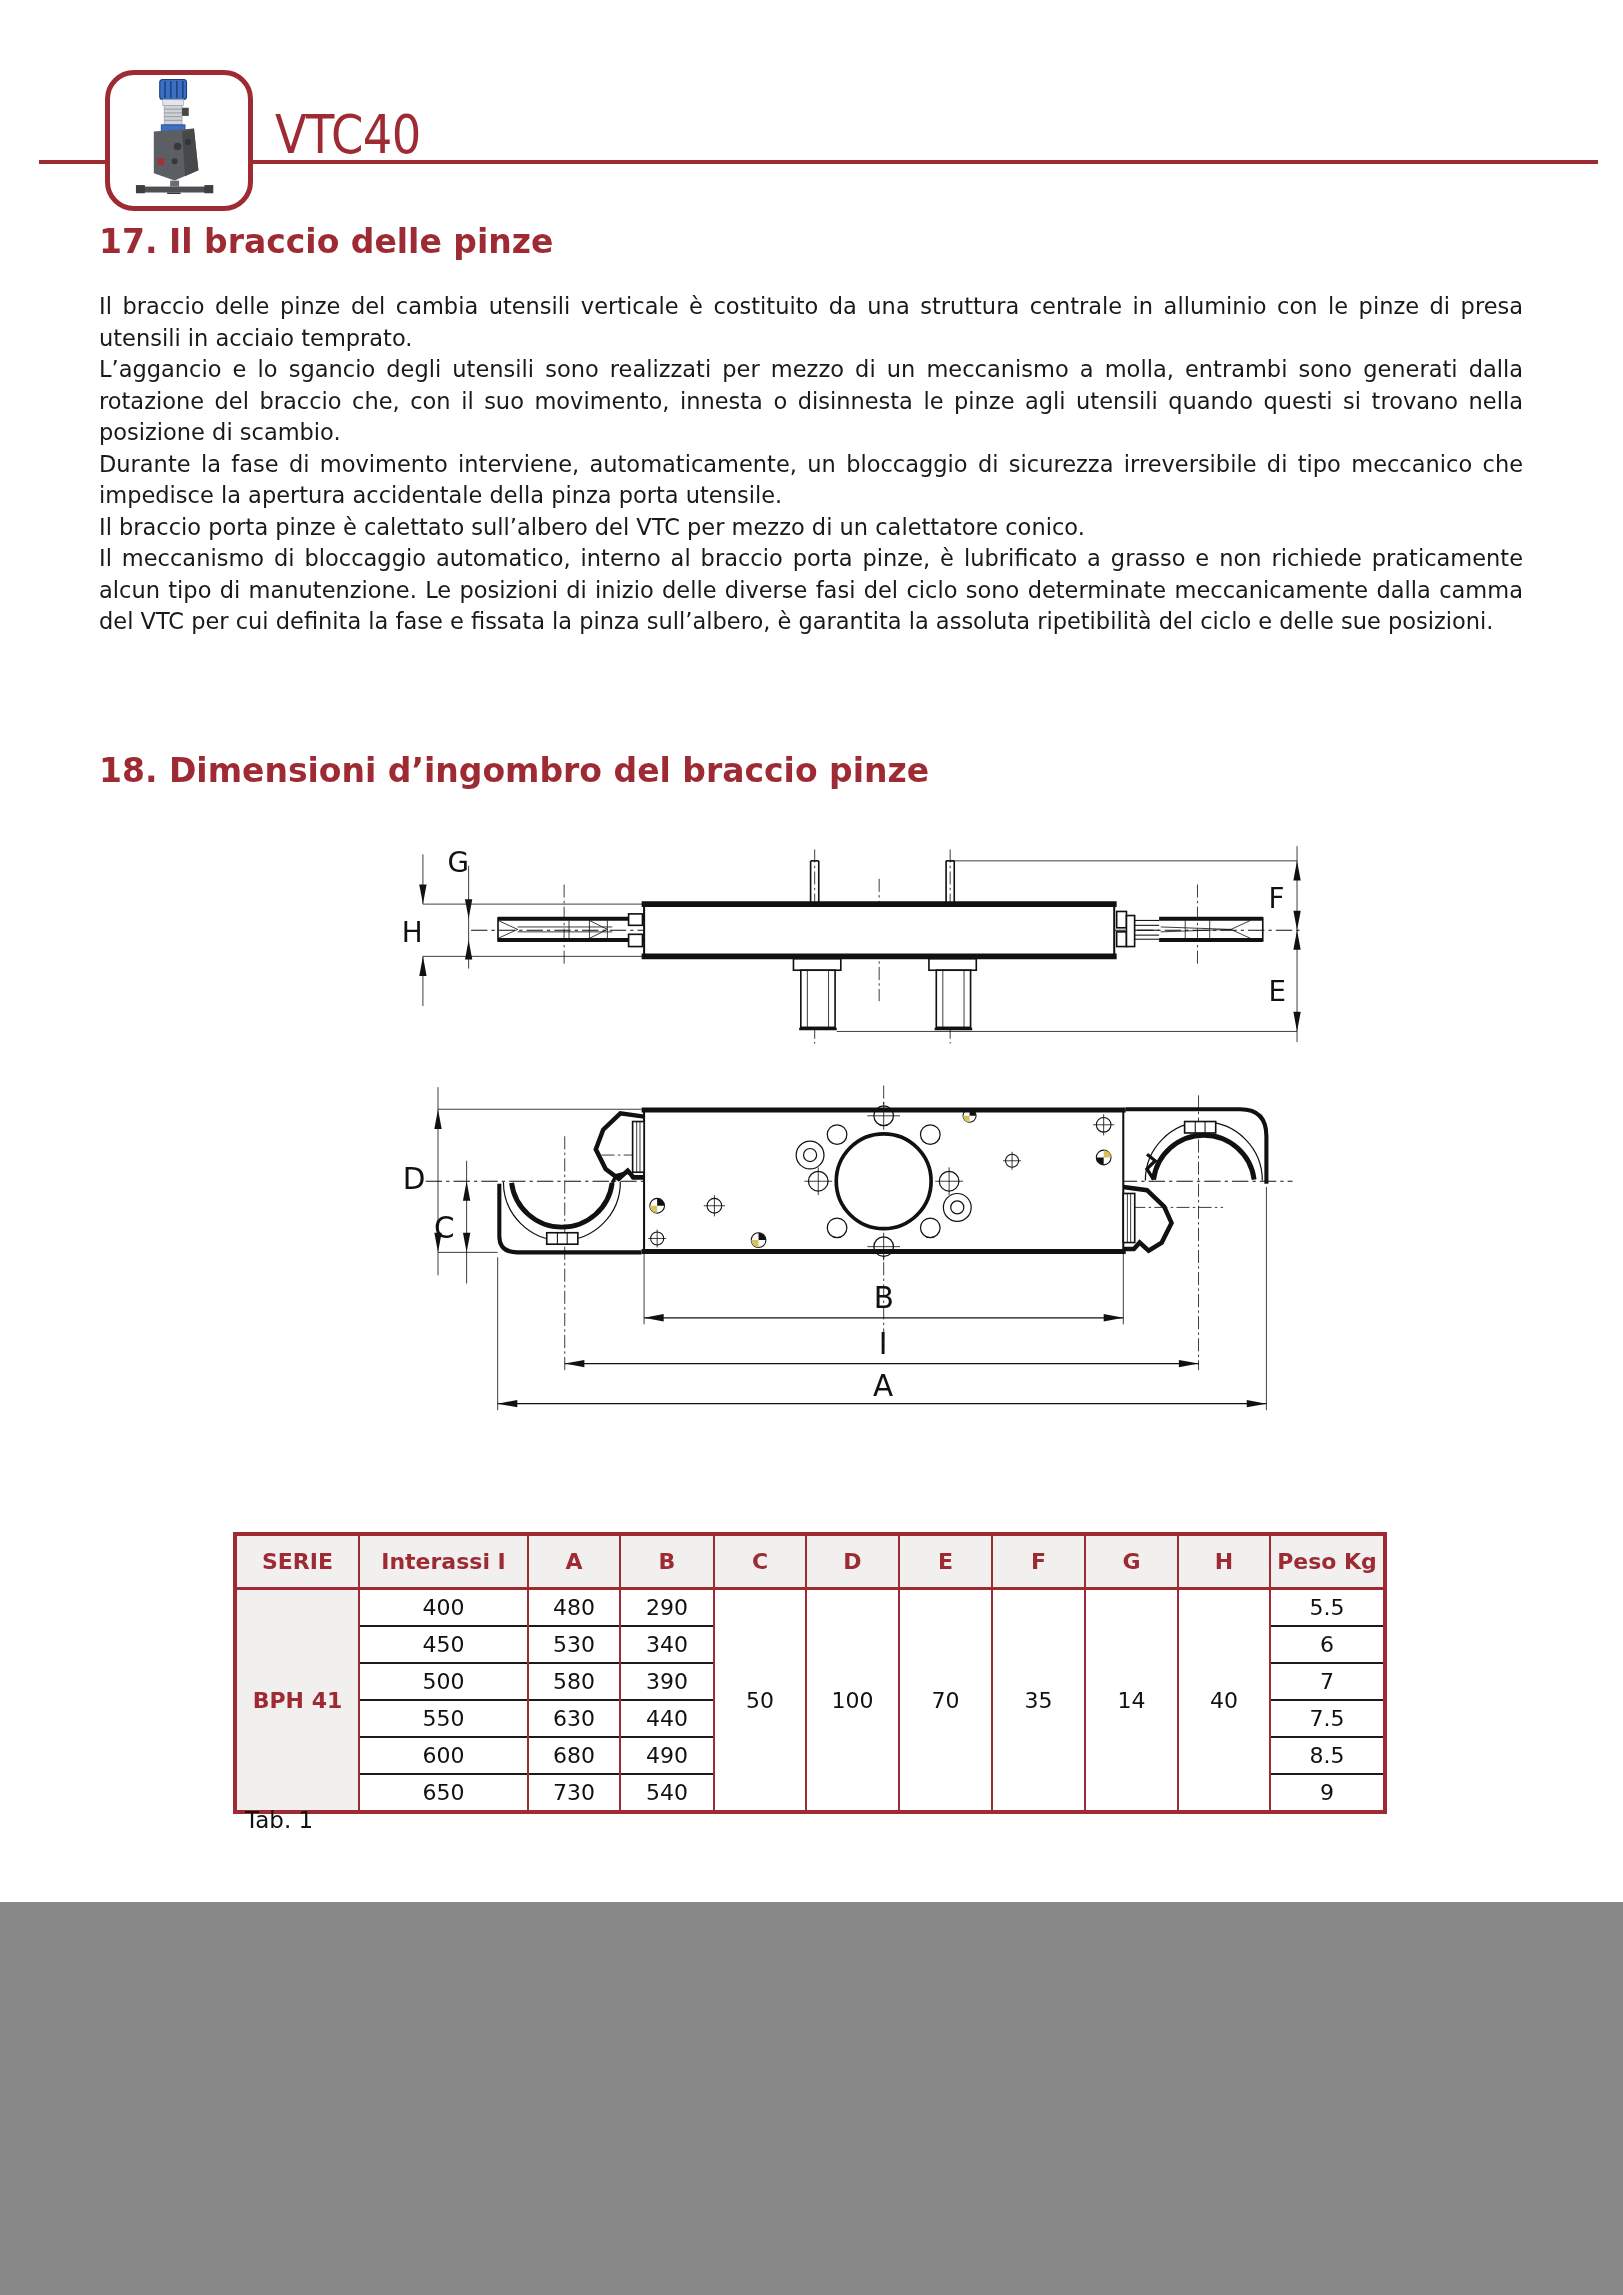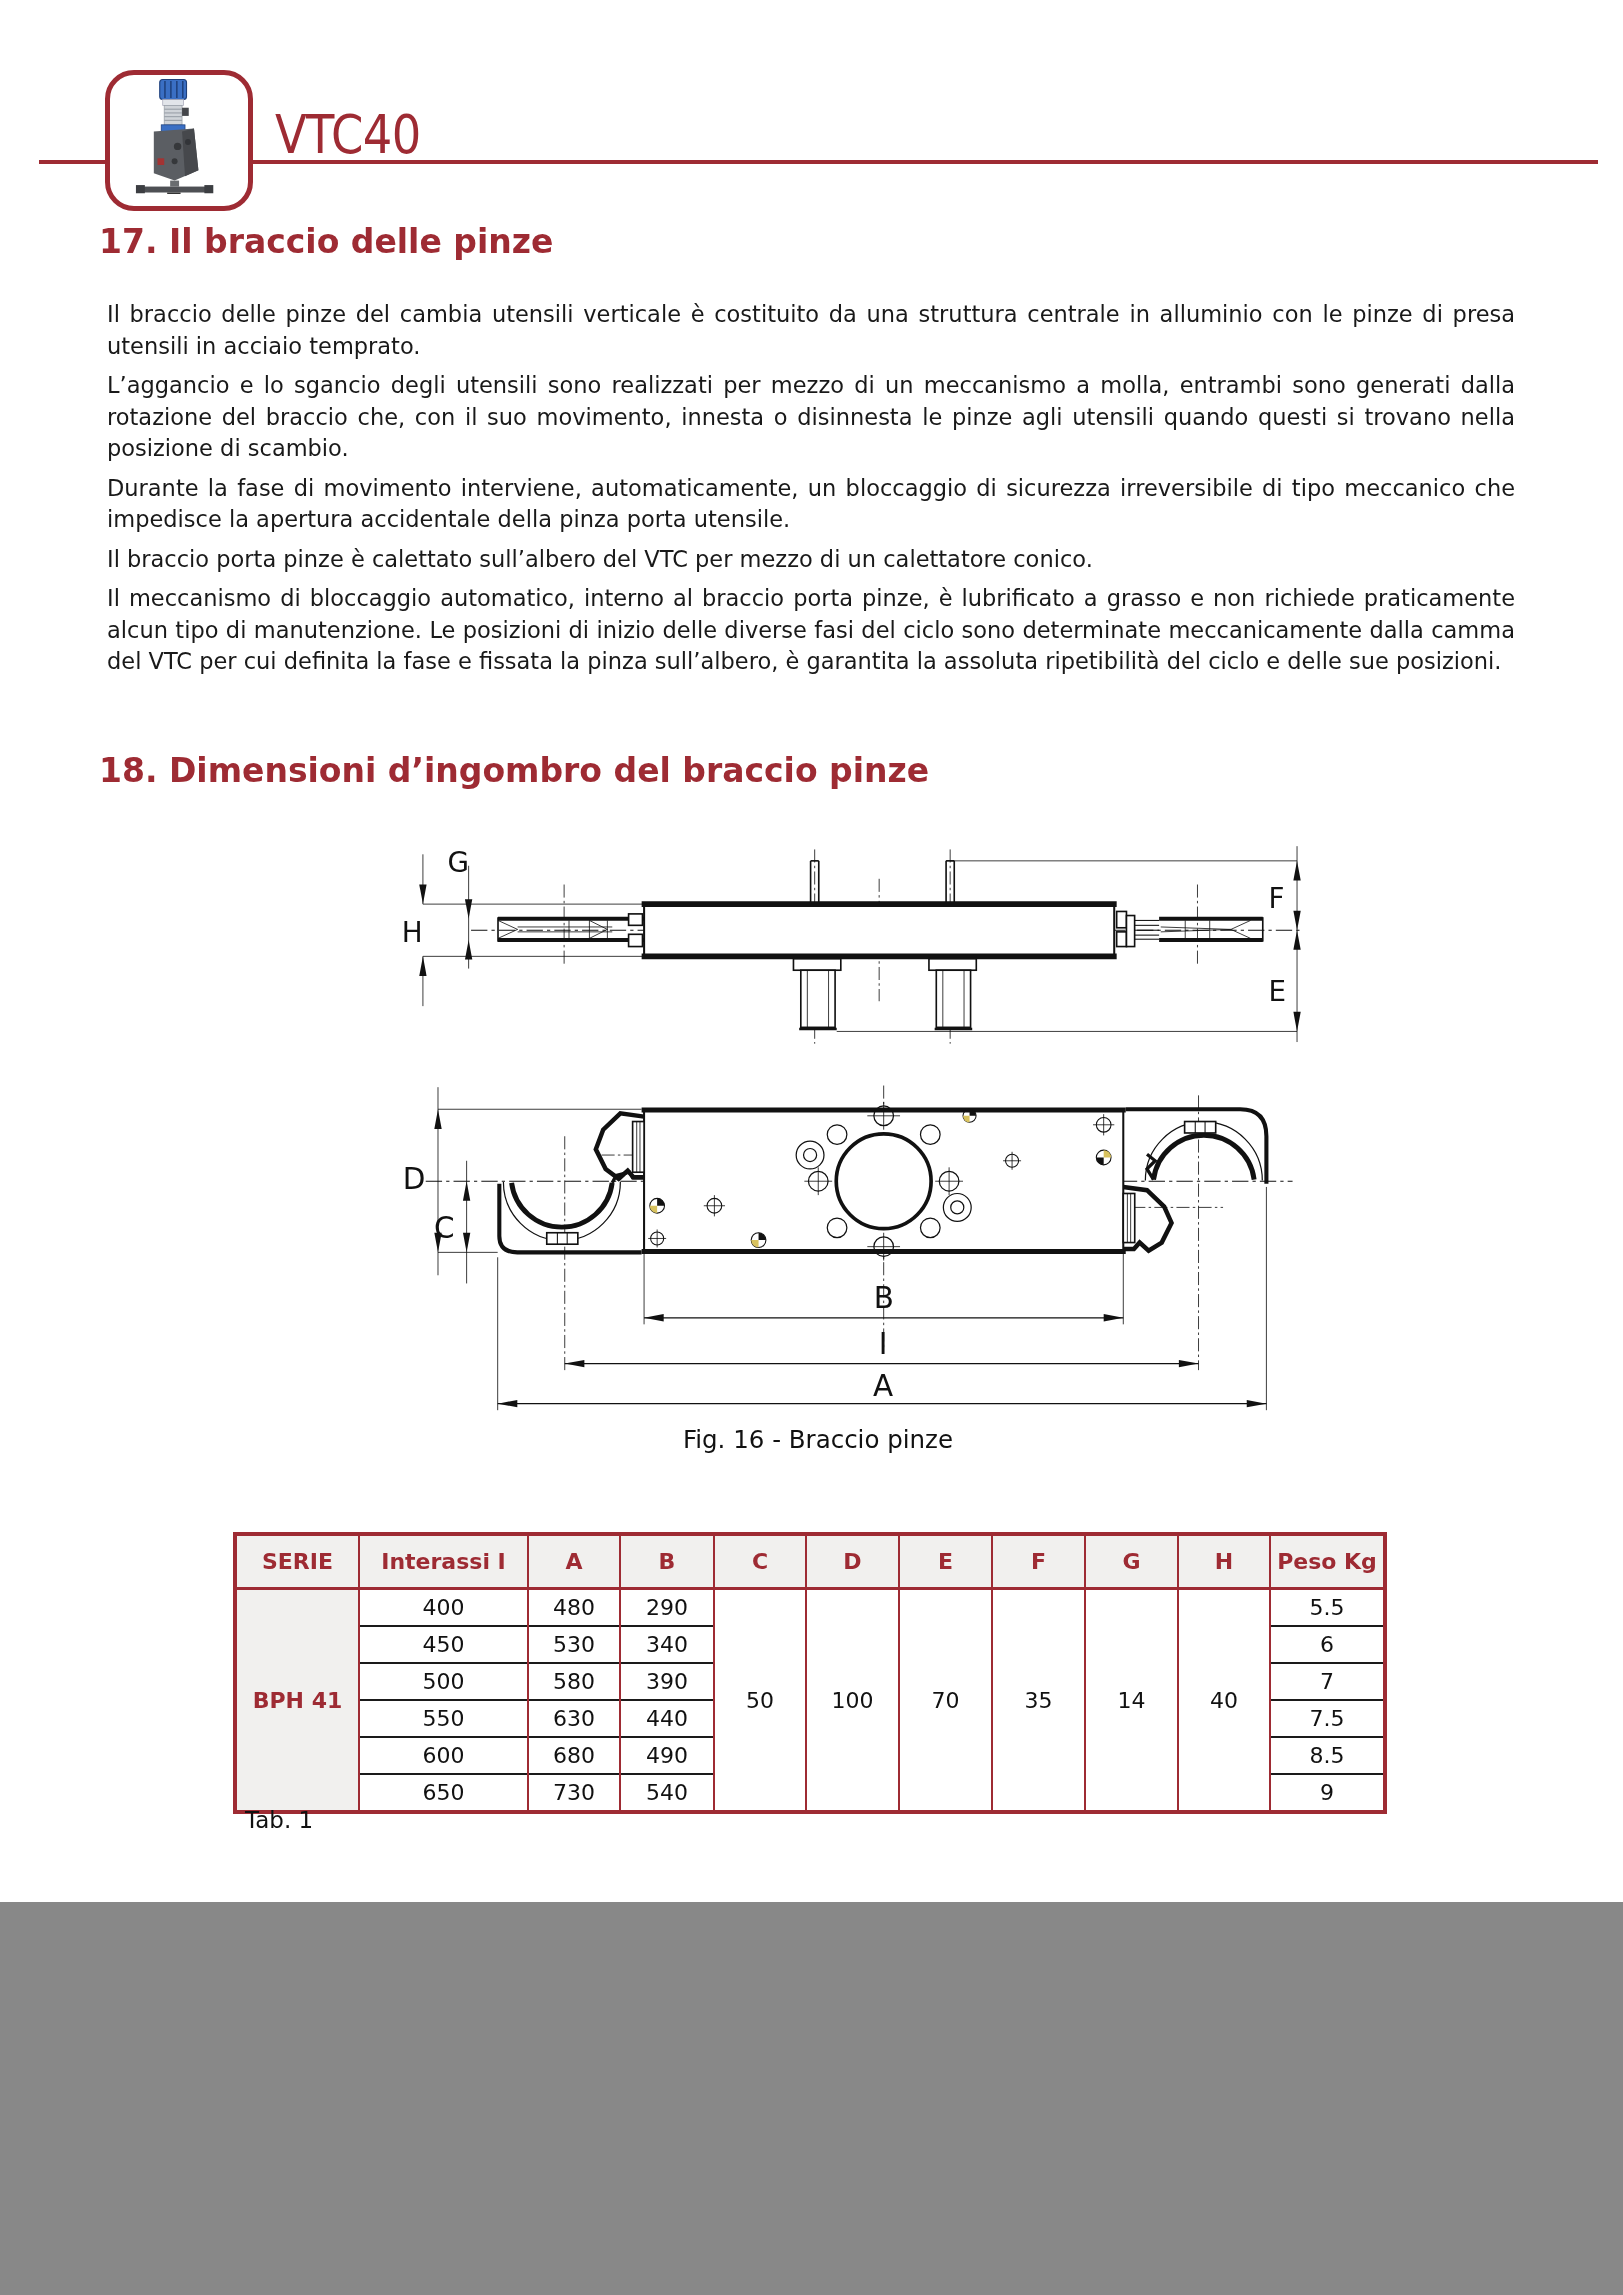--- a/index.html
+++ b/index.html
@@ -8,21 +8,21 @@
   .abs{position:absolute;}
   
   #top-rule{left:39px;top:160px;width:1559px;height:4.1px;background:var(--accent);}
   #logo-box{left:105px;top:70px;width:138px;height:131px;background:#fff;border:5.7px solid var(--accent);border-radius:29px;z-index:2;}
   #brand-title{left:275px;top:103px;font-size:54px;color:var(--accent);letter-spacing:-0.8px;
                transform:scaleX(.86);transform-origin:left top;white-space:nowrap;z-index:3;}
   
   .sec-heading{left:99px;font-size:33px;font-weight:bold;color:var(--accent);white-space:nowrap;}
   
   #body-text{left:99px;top:291px;width:1424px;font-size:22.5px;line-height:31.5px;text-align:justify;}
-  #body-text p{margin:8px;}
+  #body-text p{margin:0;}
   
   #fig-caption{left:491px;top:1425px;width:654px;text-align:center;font-size:24.5px;color:#111;}
   
   #dim-table{left:233px;top:1532px;}
   table.dims{border-collapse:collapse;table-layout:fixed;background:#fff;}
   table.dims th,table.dims td{font-size:22px;text-align:center;vertical-align:middle;padding:0;}
   table.dims{border:4.1px solid var(--accent);}
   table.dims th{height:51px;background:#f1f0ee;color:var(--accent);font-weight:bold;
                 border-left:2.5px solid var(--accent);border-right:2.5px solid var(--accent);border-bottom:3.3px solid var(--accent);}
   table.dims td{height:35px;border-left:2.5px solid var(--accent);border-right:2.5px solid var(--accent);color:#111;}
@@ -338,21 +338,20 @@
         <polygon points="1034,392.5 1034,401.5 1058,397" fill="#111" stroke="none"></polygon>
       </g>
     </g>
     <text x="2" y="135" font-size="36">D</text>
     <text x="40" y="195" font-size="36">C</text>
     <text x="578" y="280" font-size="36">B</text>
     <text x="584" y="336" font-size="36">I</text>
     <text x="577" y="388" font-size="36">A</text>
   </svg>
 
-  <div class="abs" id="fig-caption">Fig. 16 - Braccio pinze</div>
 
   <div class="abs" id="dim-table">
     <table class="dims">
       <colgroup>
         <col style="width:124px">
           <col style="width:169px">
           <col style="width:92px">
           <col style="width:94px">
         <col style="width:92px">
           <col style="width:93px">

